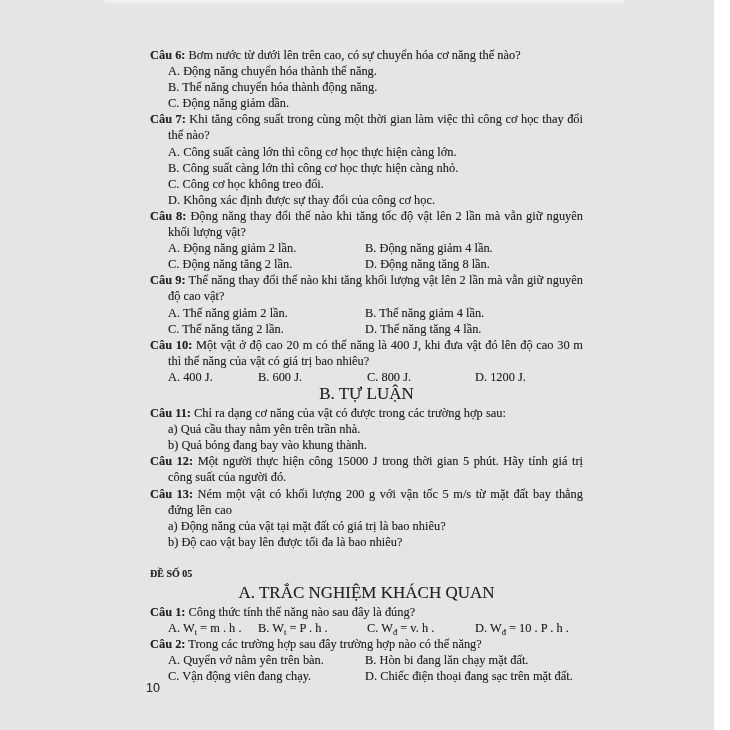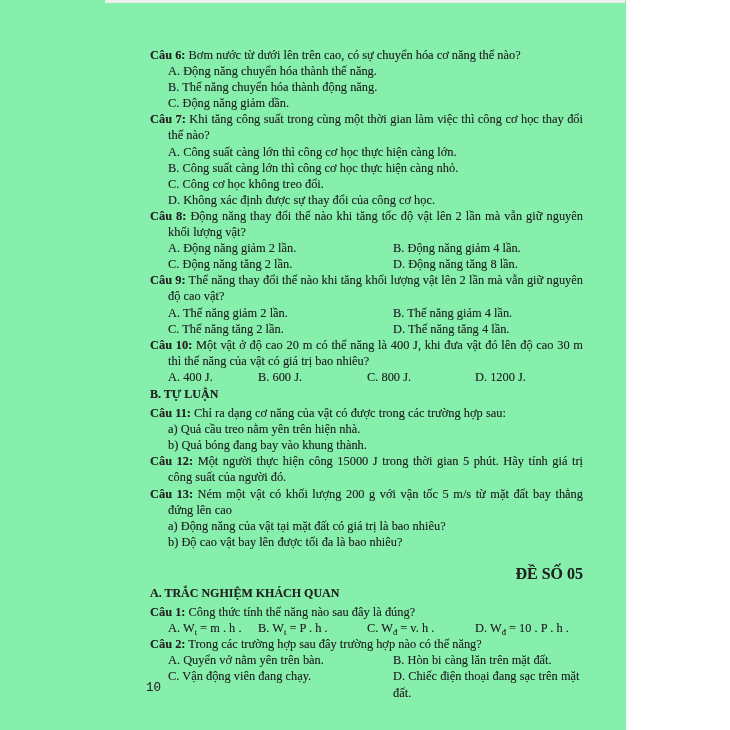--- a/index.html
+++ b/index.html
@@ -2,23 +2,23 @@
 <html><head>
 <meta charset="utf-8">
 <style>
   html, body {
     margin: 0;
     padding: 0;
     background: #ffffff;
   }
   .page {
     position: relative;
-    width: 626px;
+    width: 714px;
     height: 730px;
-    background: #86efac;
+    background: #e5e5e5;
     overflow: hidden;
     font-family: "Liberation Serif", "DejaVu Serif", serif;
     color: #212121;
   }
   .top-edge {
     position: absolute;
     top: 0;
     left: 105px;
     width: 520px;
     height: 3px;
@@ -34,50 +34,50 @@
     text-shadow: 0 0 0.5px rgba(33,33,33,0.35);
   }
   .content p, .content div { margin: 0; }
   .q {
     text-align: justify;
     padding-left: 18px;
     text-indent: -18px;
   }
   .qlabel { font-weight: bold; }
   .opt1 { padding-left: 18px; }
-  .optrow { padding-left: 18px; display: flex; gap: 28px; }
+  .optrow { padding-left: 18px; display: flex; }
   .optrow .colA { width: 197px; flex: none; }
   .optrow .colB { flex: 1; }
   .optrow4 { padding-left: 18px; display: flex; }
   .optrow4 .c0 { width: 90px;  flex: none; }
   .optrow4 .c1 { width: 109px; flex: none; }
   .optrow4 .c2 { width: 108px; flex: none; }
   .optrow4 .c3 { flex: 1; }
   .h1 {
-    text-align: right;
+    text-align: left;
     font-weight: bold;
-    font-size: 16px;
+    font-size: 10px;
     margin: 2px 0 3px 0 !important;
   }
   .h2 {
-    text-align: left;
-    font-weight: bold;
-    font-size: 12px;
+    text-align: center;
+    font-weight: normal;
+    font-size: 17px;
     margin: 1px 0 3px 0 !important;
   }
   .spacer { height: 14px; }
   sub {
     font-size: 8.5px;
     line-height: 0;
   }
   .page-number {
     position: absolute;
     left: 146px;
     top: 681px;
-    font-family: Liberation Mono, monospace;
+    font-family: Liberation Sans, sans-serif;
     font-size: 12.5px;
     color: #2a2a2a;
     text-shadow: 0 0 0.5px rgba(33,33,33,0.3);
   }
 </style>
 </head>
 <body>
 
 <div class="page">
   <div class="top-edge"></div>
@@ -113,40 +113,40 @@
       </div>
       <p class="q"><b class="qlabel">Câu 10:</b> Một vật ở độ cao 20 m có thế năng là 400 J, khi đưa vật đó lên độ cao 30 m thì thế năng của vật có giá trị bao nhiêu?</p>
       <div class="optrow4">
         <span class="c0">A. 400 J.</span>
         <span class="c1">B. 600 J.</span>
         <span class="c2">C. 800 J.</span>
         <span class="c3">D. 1200 J.</span>
       </div>
       <p class="h2">B. TỰ LUẬN</p>
       <p class="q"><b class="qlabel">Câu 11:</b> Chỉ ra dạng cơ năng của vật có được trong các trường hợp sau:</p>
-      <p class="opt1">a) Quả cầu treo nằm yên trên hiện nhà.</p>
+      <p class="opt1">a) Quả cầu thay nằm yên trên trần nhà.</p>
       <p class="opt1">b) Quả bóng đang bay vào khung thành.</p>
       <p class="q"><b class="qlabel">Câu 12:</b> Một người thực hiện công 15000 J trong thời gian 5 phút. Hãy tính giá trị công suất của người đó.</p>
       <p class="q"><b class="qlabel">Câu 13:</b> Ném một vật có khối lượng 200 g với vận tốc 5 m/s từ mặt đất bay thẳng đứng lên cao</p>
       <p class="opt1">a) Động năng của vật tại mặt đất có giá trị là bao nhiêu?</p>
       <p class="opt1">b) Độ cao vật bay lên được tối đa là bao nhiêu?</p>
       <div class="spacer"></div>
       <p class="h1">ĐỀ SỐ 05</p>
       <p class="h2">A. TRẮC NGHIỆM KHÁCH QUAN</p>
       <p class="q"><b class="qlabel">Câu 1:</b> Công thức tính thế năng nào sau đây là đúng?</p>
       <div class="optrow4">
         <span class="c0">A. W<sub>t</sub> = m . h .</span>
         <span class="c1">B. W<sub>t</sub> = P . h .</span>
         <span class="c2">C. W<sub>đ</sub> = v. h .</span>
         <span class="c3">D. W<sub>đ</sub> = 10 . P . h .</span>
       </div>
       <p class="q"><b class="qlabel">Câu 2:</b> Trong các trường hợp sau đây trường hợp nào có thế năng?</p>
       <div class="optrow">
         <span class="colA">A. Quyển vở nằm yên trên bàn.</span>
-        <span class="colB">B. Hòn bi càng lăn trên mặt đất.</span>
+        <span class="colB">B. Hòn bi đang lăn chạy mặt đất.</span>
       </div>
       <div class="optrow">
         <span class="colA">C. Vận động viên đang chạy.</span>
         <span class="colB">D. Chiếc điện thoại đang sạc trên mặt đất.</span>
       </div>
     </div>
   <div class="page-number">10</div>
 </div>
 
 </body></html>

